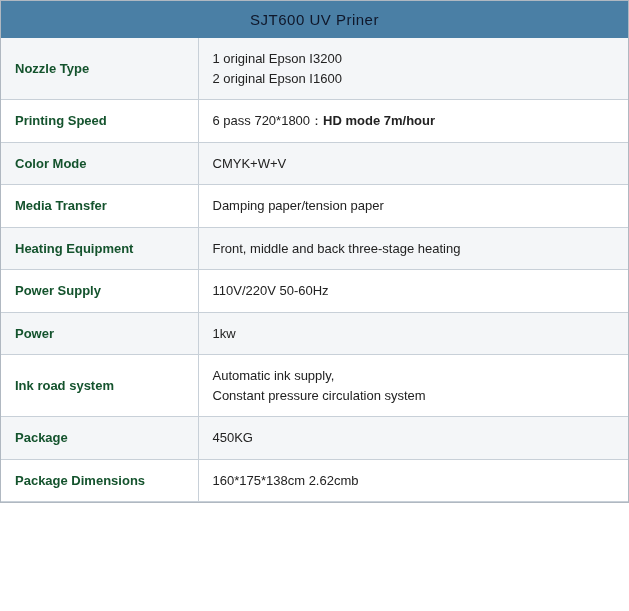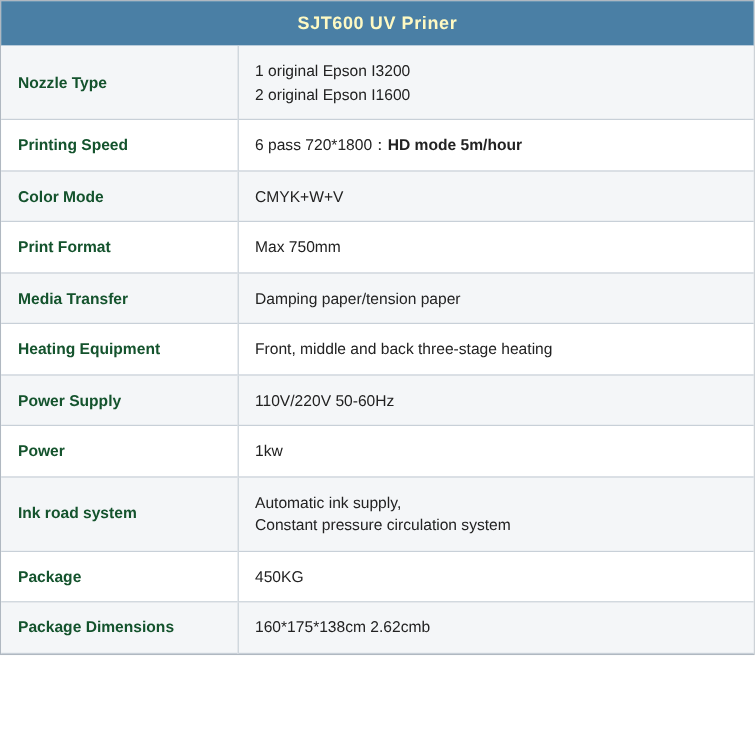--- a/index.html
+++ b/index.html
@@ -15,23 +15,23 @@
     }
     .table-container {
       width: 629px;
       border: 1px solid #b0b8c1;
       border-collapse: collapse;
     }
     .header-row {
       background-color: #4a7fa5;
       text-align: center;
       padding: 10px 16px;
-      color: #fef9c3;
+      color: #0f172a;
       font-size: 15px;
-      font-weight: bold;
+      font-weight: normal;
       letter-spacing: 0.5px;
     }
     table {
       width: 100%;
       border-collapse: collapse;
     }
     tr {
       border-bottom: 1px solid #c8d0d8;
     }
     tr:nth-child(odd) {
@@ -66,29 +66,25 @@
     <span>SJT600 UV Priner</span>
   </div>
   <table>
     <tbody id="table-body">
         <tr>
           <td class="label-cell">Nozzle Type</td>
           <td class="value-cell">1 original Epson I3200<br>2 original Epson I1600</td>
         </tr>
         <tr>
           <td class="label-cell">Printing Speed</td>
-          <td class="value-cell">6 pass 720*1800：<strong>HD mode 5m/hour</strong></td>
+          <td class="value-cell">6 pass 720*1800：<strong>HD mode 7m/hour</strong></td>
         </tr>
         <tr>
           <td class="label-cell">Color Mode</td>
           <td class="value-cell">CMYK+W+V</td>
-        </tr>
-        <tr>
-          <td class="label-cell">Print Format</td>
-          <td class="value-cell">Max 750mm</td>
         </tr>
         <tr>
           <td class="label-cell">Media Transfer</td>
           <td class="value-cell">Damping paper/tension paper</td>
         </tr>
         <tr>
           <td class="label-cell">Heating Equipment</td>
           <td class="value-cell">Front, middle and back three-stage heating</td>
         </tr>
         <tr>

